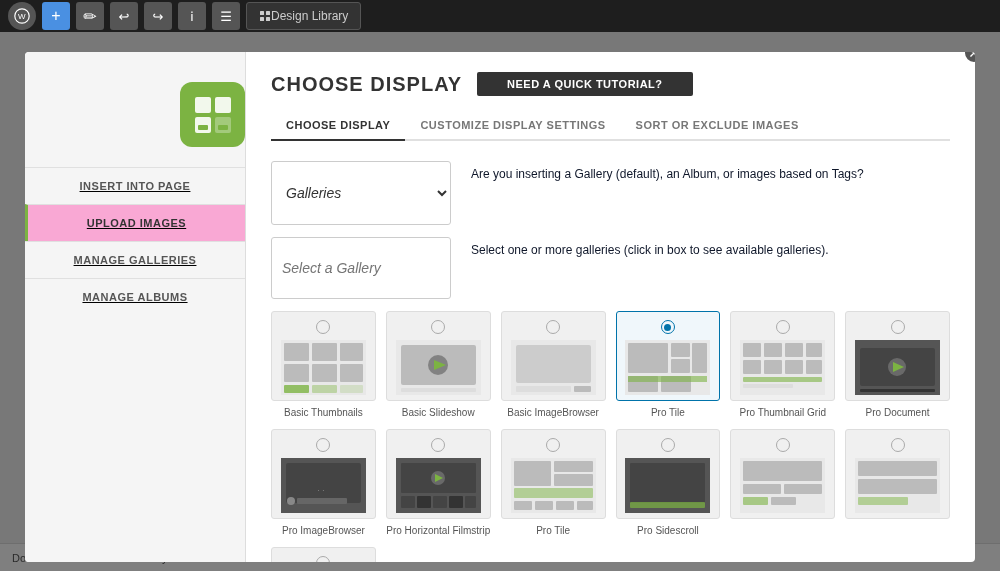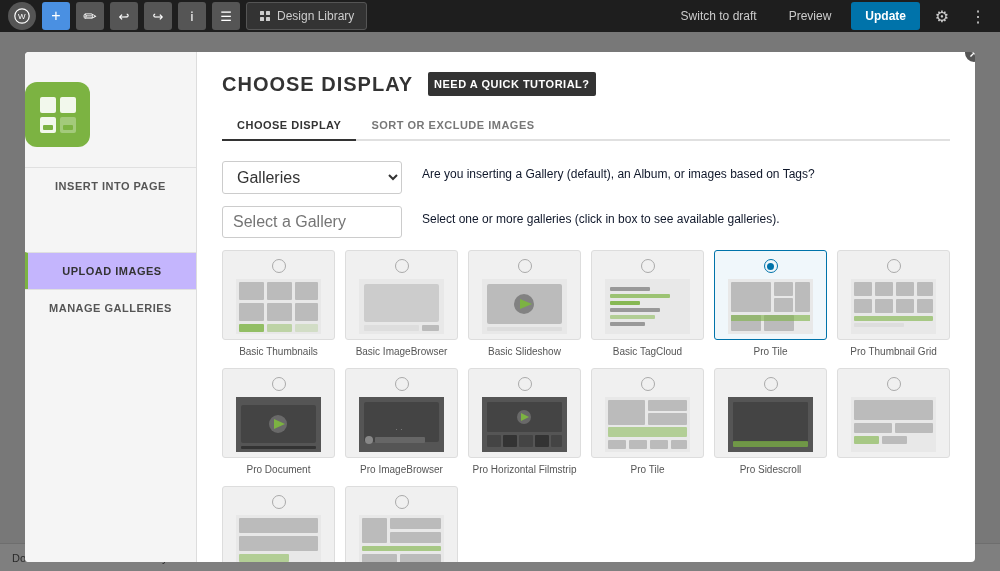--- a/index.html
+++ b/index.html
@@ -20,21 +20,21 @@
     .wp-logo svg { width: 16px; height: 16px; fill: #fff; }
     .toolbar-btn {
       width: 28px; height: 28px; background: #555; border-radius: 3px;
       display: flex; align-items: center; justify-content: center;
       cursor: pointer; color: #fff; font-size: 16px; border: none;
     }
     .toolbar-btn.add { background: #4a90e2; }
     .toolbar-btn.pencil { background: #555; }
     .tab-btn {
       height: 28px; padding: 0 12px; background: #333; border-radius: 3px;
-      display: flex; align-items: center; gap: 6px; color: #ccc; font-size: 12px;
+      display: flex; align-items: center; color: #ccc; font-size: 12px;
       cursor: pointer; border: 1px solid #555;
     }
     .tab-btn svg { width: 12px; height: 12px; fill: #ccc; }
     .toolbar-right-btn {
       height: 28px; padding: 0 12px; background: transparent; border-radius: 3px;
       display: flex; align-items: center; color: #ccc; font-size: 12px;
       cursor: pointer; border: none;
     }
     .toolbar-update-btn {
       height: 28px; padding: 0 14px; background: #0073aa; border-radius: 3px;
@@ -78,48 +78,48 @@
     .modal-close {
       position: absolute; top: -10px; right: -10px;
       width: 22px; height: 22px; background: #555; border-radius: 50%;
       display: flex; align-items: center; justify-content: center;
       color: #fff; font-size: 14px; cursor: pointer; z-index: 10;
       border: 2px solid #fff;
     }
 
     
     .modal-sidebar {
-      width: 172px;
+      width: 221px;
       background: #f5f5f5;
       border-right: 1px solid #ddd;
       flex-shrink: 0;
       display: flex;
       flex-direction: column;
-      align-items: flex-start;
+      align-items: flex-end;
       padding-top: 30px;
+      text-decoration: underline;
     }
     .sidebar-logo {
       width: 65px; height: 65px; background: #7cb342; border-radius: 12px;
       display: flex; align-items: center; justify-content: center;
       margin-bottom: 20px;
     }
     .sidebar-logo svg { width: 40px; height: 40px; fill: #fff; }
     .sidebar-nav { width: 100%; }
     .sidebar-item {
       width: 100%; padding: 12px 15px; text-align: center;
       font-size: 11px; font-weight: 700; color: #555;
       cursor: pointer; border-top: 1px solid #e0e0e0;
       letter-spacing: 0.5px; text-transform: uppercase;
       position: relative;
     }
     .sidebar-item.active {
-      background: #c4b5fd;
+      background: #f9a8d4;
       border-left: 3px solid #7cb342;
       color: #333;
-      margin-top: 48px;
     }
 
     
     .modal-content {
       flex: 1;
       overflow-y: auto;
       padding: 20px 25px;
     }
 
     .modal-header {
@@ -131,21 +131,21 @@
     .modal-title {
       font-size: 20px;
       font-weight: 700;
       color: #333;
       letter-spacing: 1px;
       text-transform: uppercase;
     }
     .tutorial-btn {
       background: #333;
       color: #fff;
-      padding: 6px 6px;
+      padding: 6px 30px;
       font-size: 11px;
       font-weight: 700;
       border: none;
       border-radius: 2px;
       cursor: pointer;
       text-transform: uppercase;
       letter-spacing: 0.5px;
     }
 
     
@@ -174,23 +174,23 @@
     
     .form-row {
       display: flex;
       gap: 20px;
       margin-bottom: 12px;
       align-items: flex-start;
     }
     .form-left { flex: 0 0 180px; }
     .form-right { flex: 1; color: #0f172a; font-size: 12px; padding-top: 6px; }
     .form-select, .form-input {
-      width: 100%; padding: 6px 10px; font-size: 16px;
+      width: 100%; padding: 22px 10px; font-size: 14px;
       border: 1px solid #ccc; border-radius: 3px;
-      background: #fff; color: #333;
+      background: #fff; color: #333; font-style: italic;
     }
 
     
     .gallery-grid {
       display: grid;
       grid-template-columns: repeat(6, 1fr);
       gap: 10px;
       margin-top: 10px;
     }
     .gallery-item {
@@ -262,27 +262,20 @@
     <div class="tab-btn">
       <svg viewBox="0 0 12 12">
         <rect x="1" y="1" width="4" height="4" rx="0.5" fill="#ccc"></rect>
         <rect x="7" y="1" width="4" height="4" rx="0.5" fill="#ccc"></rect>
         <rect x="1" y="7" width="4" height="4" rx="0.5" fill="#ccc"></rect>
         <rect x="7" y="7" width="4" height="4" rx="0.5" fill="#ccc"></rect>
       </svg>
       <span>Design Library</span>
     </div>
   </div>
-  <div class="wp-toolbar-right">
-    <button class="toolbar-right-btn">Switch to draft</button>
-    <button class="toolbar-right-btn">Preview</button>
-    <button class="toolbar-update-btn">Update</button>
-    <button class="toolbar-icon-btn">⚙</button>
-    <button class="toolbar-icon-btn">⋮</button>
-  </div>
 </div>
 
 <div class="main-area">
 
   <div class="modal-backdrop">
     <div class="modal">
 
       <div class="modal-close">✕</div>
 
       <div class="modal-sidebar">
@@ -299,32 +292,36 @@
         <nav class="sidebar-nav">
           <div class="sidebar-item">
             <span>INSERT INTO PAGE</span>
           </div>
           <div class="sidebar-item active">
             <span>UPLOAD IMAGES</span>
           </div>
           <div class="sidebar-item">
             <span>MANAGE GALLERIES</span>
           </div>
+          <div class="sidebar-item">
+            <span>MANAGE ALBUMS</span>
+          </div>
         </nav>
       </div>
 
       <div class="modal-content">
 
         <div class="modal-header">
           <h2 class="modal-title">CHOOSE DISPLAY</h2>
           <button class="tutorial-btn">NEED A QUICK TUTORIAL?</button>
         </div>
 
         <div class="modal-tabs">
           <div class="modal-tab active">CHOOSE DISPLAY</div>
+          <div class="modal-tab">CUSTOMIZE DISPLAY SETTINGS</div>
           <div class="modal-tab">SORT OR EXCLUDE IMAGES</div>
         </div>
 
         <div class="form-row">
           <div class="form-left">
             <select class="form-select">
               <option>Galleries</option>
               <option>Album</option>
               <option>Tags</option>
             </select>
@@ -357,57 +354,42 @@
               </svg>
             </div>
             <div class="gallery-label">Basic Thumbnails</div>
           </div>
 
           <div class="gallery-item">
             <div class="gallery-item-inner">
               <div class="gallery-radio"></div>
               <svg class="gallery-thumb" viewBox="0 0 85 55">
                 <rect width="85" height="55" fill="#e8e8e8"></rect>
-                <rect x="5" y="5" width="75" height="38" rx="2" fill="#ccc"></rect>
-                <rect x="5" y="46" width="55" height="6" rx="1" fill="#ddd"></rect>
-                <rect x="63" y="46" width="17" height="6" rx="1" fill="#bbb"></rect>
-              </svg>
-            </div>
-            <div class="gallery-label">Basic ImageBrowser</div>
-          </div>
-
-          <div class="gallery-item">
-            <div class="gallery-item-inner">
-              <div class="gallery-radio"></div>
-              <svg class="gallery-thumb" viewBox="0 0 85 55">
-                <rect width="85" height="55" fill="#e8e8e8"></rect>
                 <rect x="5" y="5" width="75" height="40" rx="2" fill="#bbb"></rect>
                 <circle cx="42" cy="25" r="10" fill="rgba(0,0,0,0.3)"></circle>
                 <polygon points="38,20 38,30 50,25" fill="#7cb342"></polygon>
                 <rect x="5" y="48" width="75" height="4" rx="1" fill="#ddd"></rect>
               </svg>
             </div>
             <div class="gallery-label">Basic Slideshow</div>
           </div>
 
           <div class="gallery-item">
             <div class="gallery-item-inner">
               <div class="gallery-radio"></div>
               <svg class="gallery-thumb" viewBox="0 0 85 55">
                 <rect width="85" height="55" fill="#e8e8e8"></rect>
-                <rect x="5" y="8" width="40" height="4" rx="1" fill="#999"></rect>
-                <rect x="5" y="15" width="60" height="4" rx="1" fill="#7cb342" opacity="0.7"></rect>
-                <rect x="5" y="22" width="30" height="4" rx="1" fill="#7cb342" opacity="0.9"></rect>
-                <rect x="5" y="29" width="50" height="4" rx="1" fill="#999"></rect>
-                <rect x="5" y="36" width="45" height="4" rx="1" fill="#7cb342" opacity="0.5"></rect>
-                <rect x="5" y="43" width="35" height="4" rx="1" fill="#999"></rect>
-              </svg>
-            </div>
-            <div class="gallery-label">Basic TagCloud</div>
-          </div>
+                <rect x="5" y="5" width="75" height="38" rx="2" fill="#ccc"></rect>
+                <rect x="5" y="46" width="55" height="6" rx="1" fill="#ddd"></rect>
+                <rect x="63" y="46" width="17" height="6" rx="1" fill="#bbb"></rect>
+              </svg>
+            </div>
+            <div class="gallery-label">Basic ImageBrowser</div>
+          </div>
+
 
           <div class="gallery-item">
             <div class="gallery-item-inner" style="border-color:#0073aa; background:#f0f7fb;">
               <div class="gallery-radio selected"></div>
               <svg class="gallery-thumb" viewBox="0 0 85 55">
                 <rect width="85" height="55" fill="#e8e8e8"></rect>
                 <rect x="3" y="3" width="40" height="30" rx="1" fill="#bbb"></rect>
                 <rect x="46" y="3" width="19" height="14" rx="1" fill="#bbb"></rect>
                 <rect x="46" y="19" width="19" height="14" rx="1" fill="#bbb"></rect>
                 <rect x="67" y="3" width="15" height="30" rx="1" fill="#bbb"></rect>

